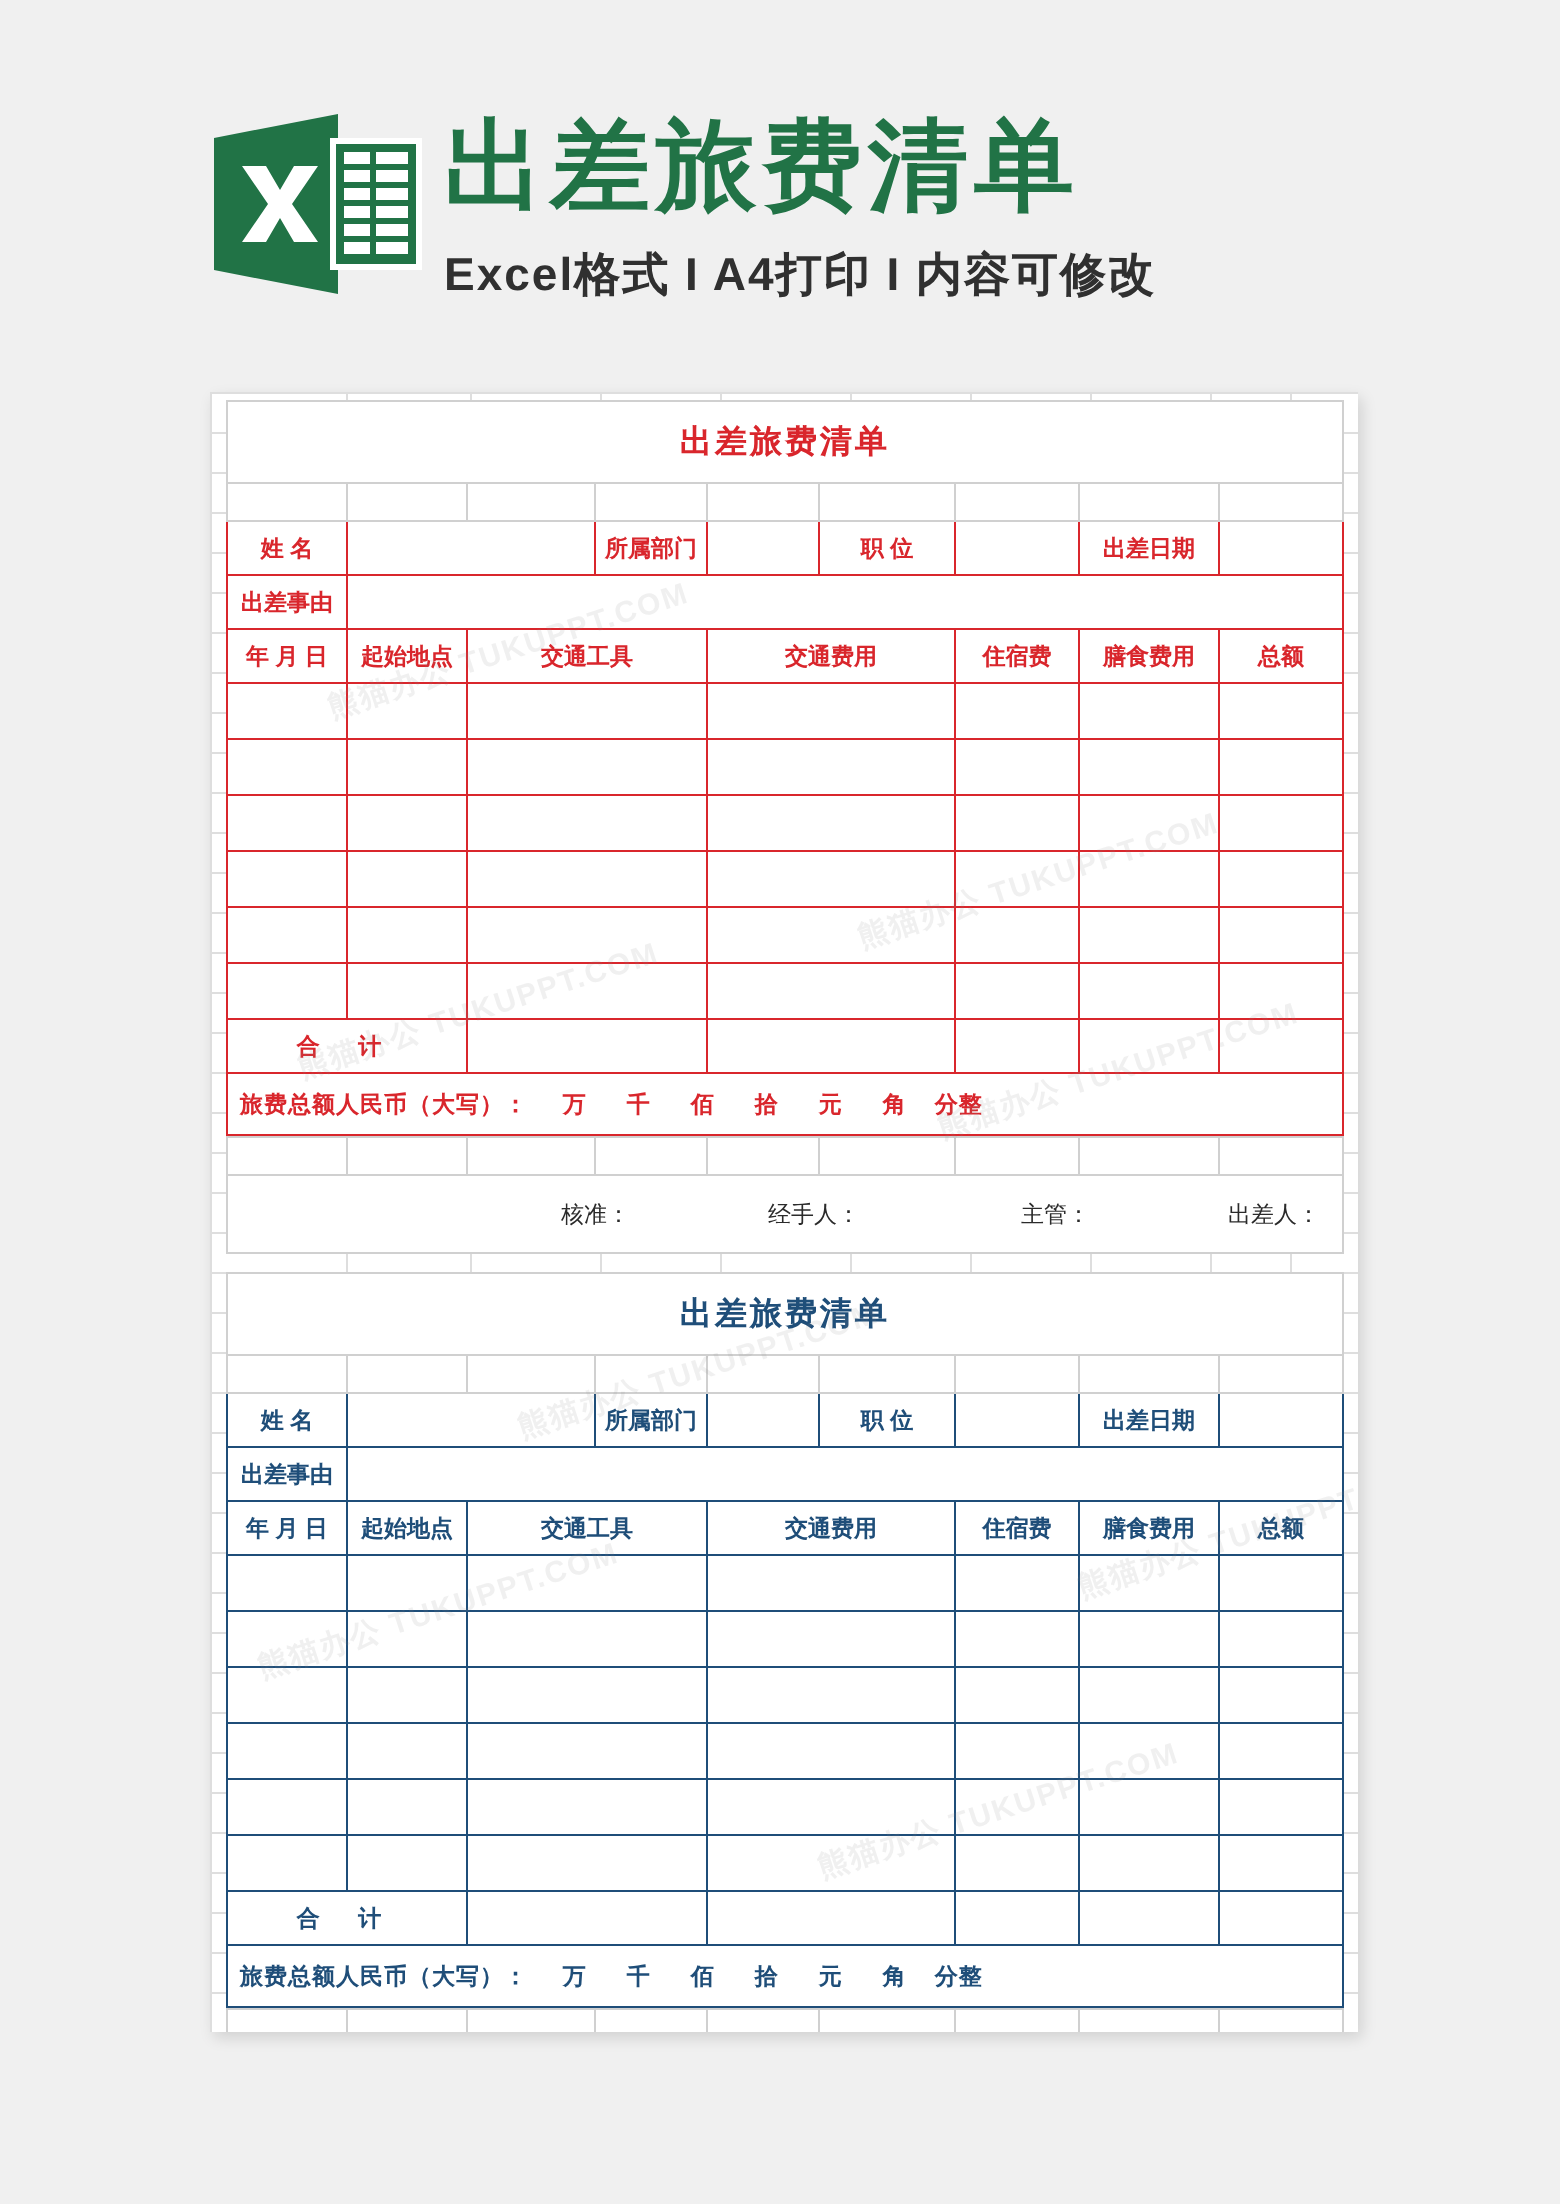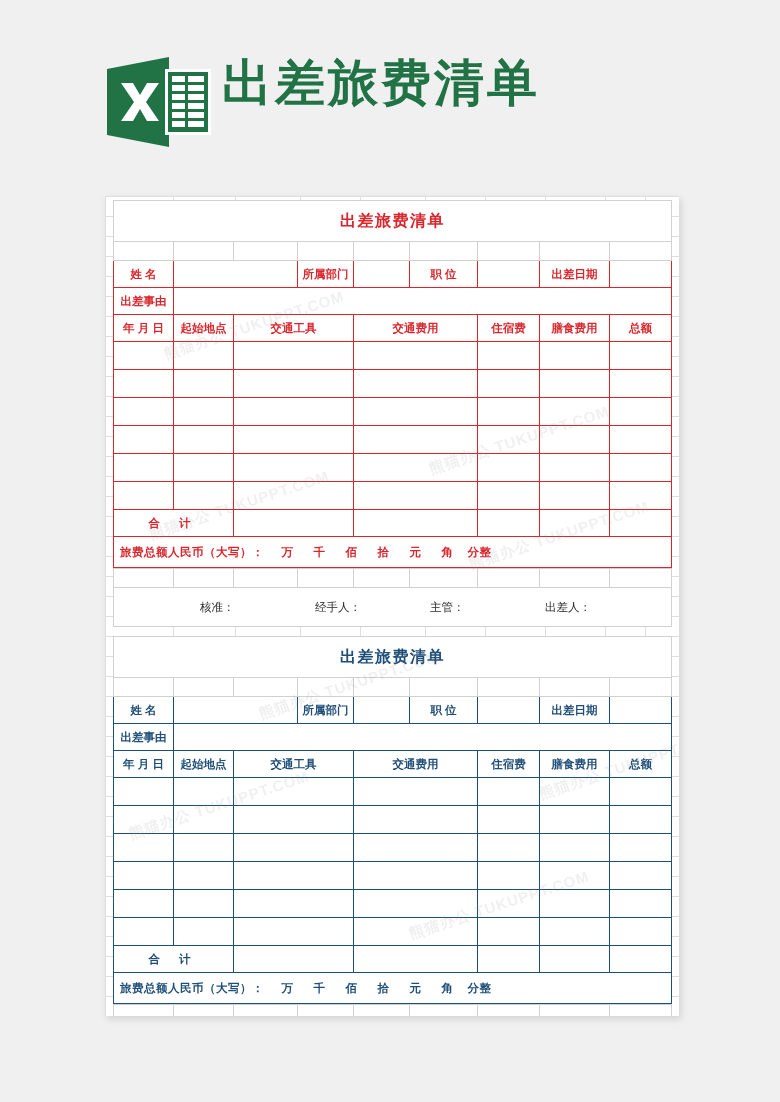--- a/index.html
+++ b/index.html
@@ -158,20 +158,21 @@
     display: flex;
     align-items: center;
     height: 100%;
     padding-left: 86px;
     box-sizing: border-box;
   }
   .sign-inner span {
     display: inline-block;
     width: 115px;
     white-space: nowrap;
+    text-align: right;
   }
 
   .currency-spans span.unit {
     display: inline-block;
     width: 32px;
     text-align: center;
   }
 
   
   .wm {
@@ -201,20 +202,21 @@
       <rect x="65" y="46" width="32" height="6" fill="#ffffff"></rect>
       <rect x="65" y="55" width="32" height="6" fill="#ffffff"></rect>
       <rect x="65" y="64" width="32" height="6" fill="#ffffff"></rect>
       <rect x="78" y="19" width="3" height="51" fill="#217346"></rect>
       <path d="M14 26 L26 26 L33 38 L40 26 L52 26 L39 45 L52 64 L40 64 L33 52 L26 64 L14 64 L27 45 Z" fill="#ffffff"></path>
     </svg>
   </div>
 
   <div class="banner-texts">
     <div class="banner-title">出差旅费清单</div>
+    <div class="banner-sub">Excel格式 I A4打印 I 内容可修改</div>
   </div>
 </div>
 
 <div class="sheet">
   <div class="grid-bg" id="gridbg">
       <div class="vline" style="left: 0px;"></div>
       <div class="vline" style="left: 68px;"></div>
       <div class="vline" style="left: 130px;"></div>
       <div class="vline" style="left: 195px;"></div>
       <div class="vline" style="left: 255px;"></div>

